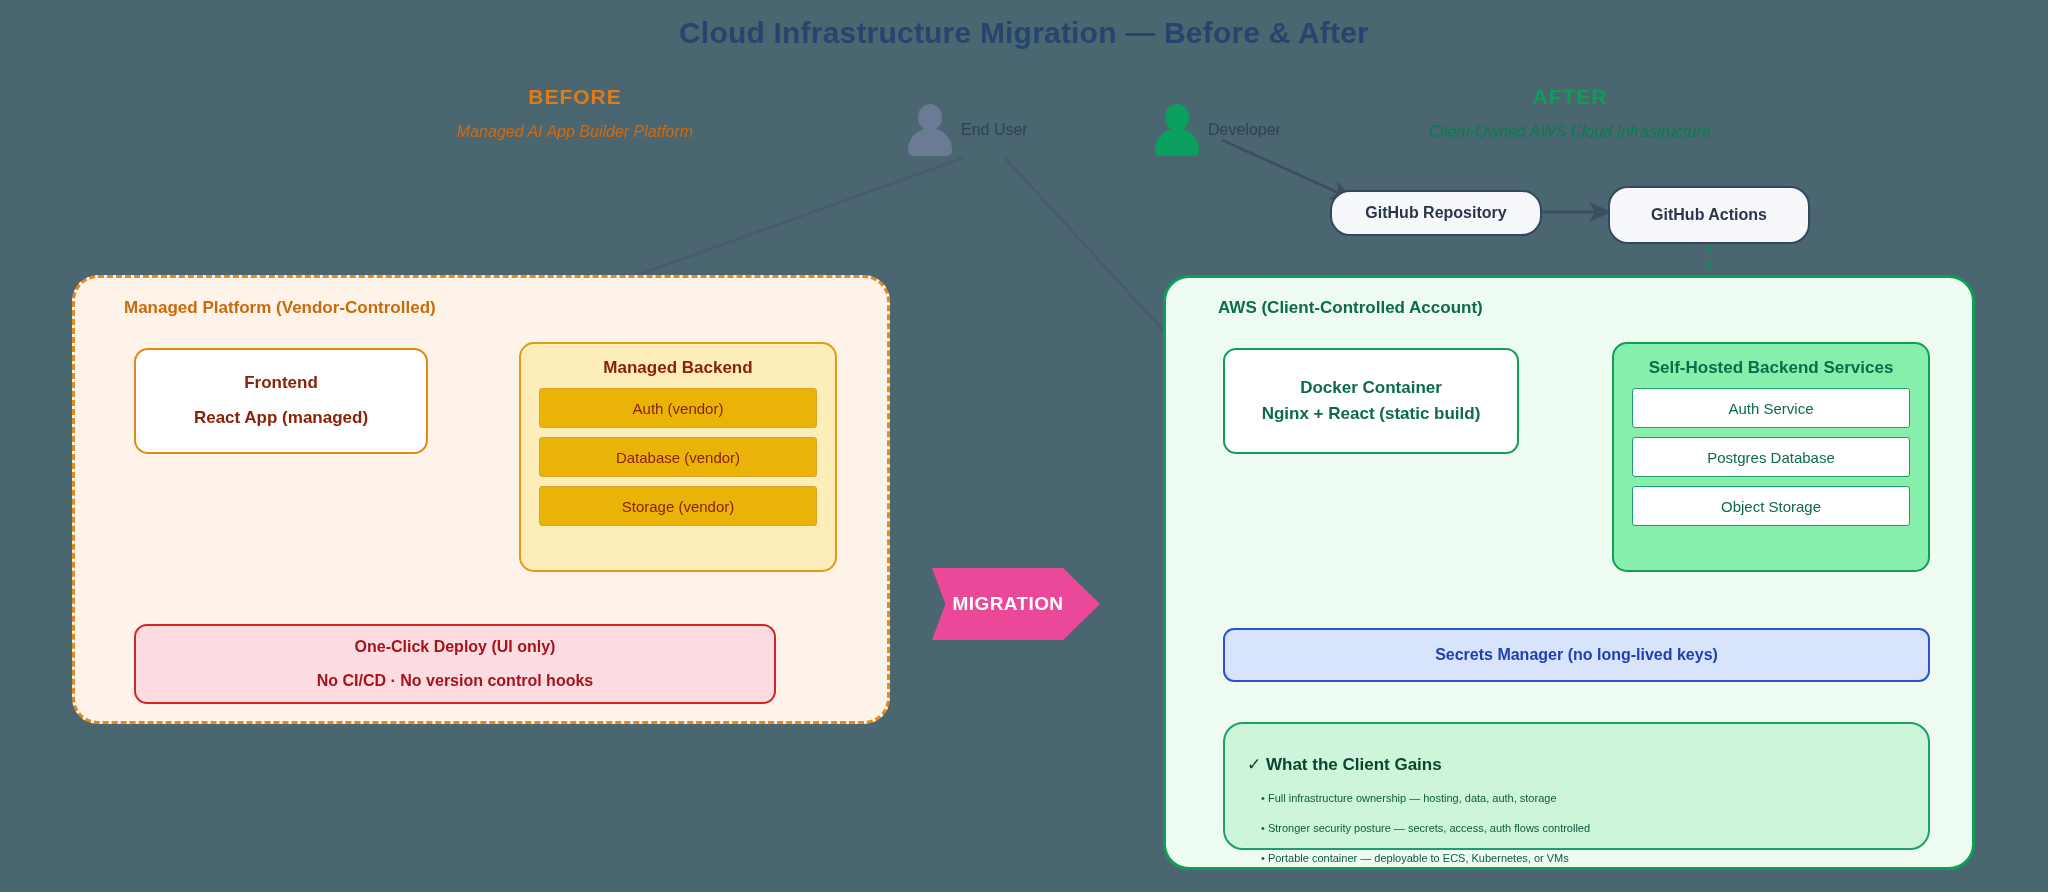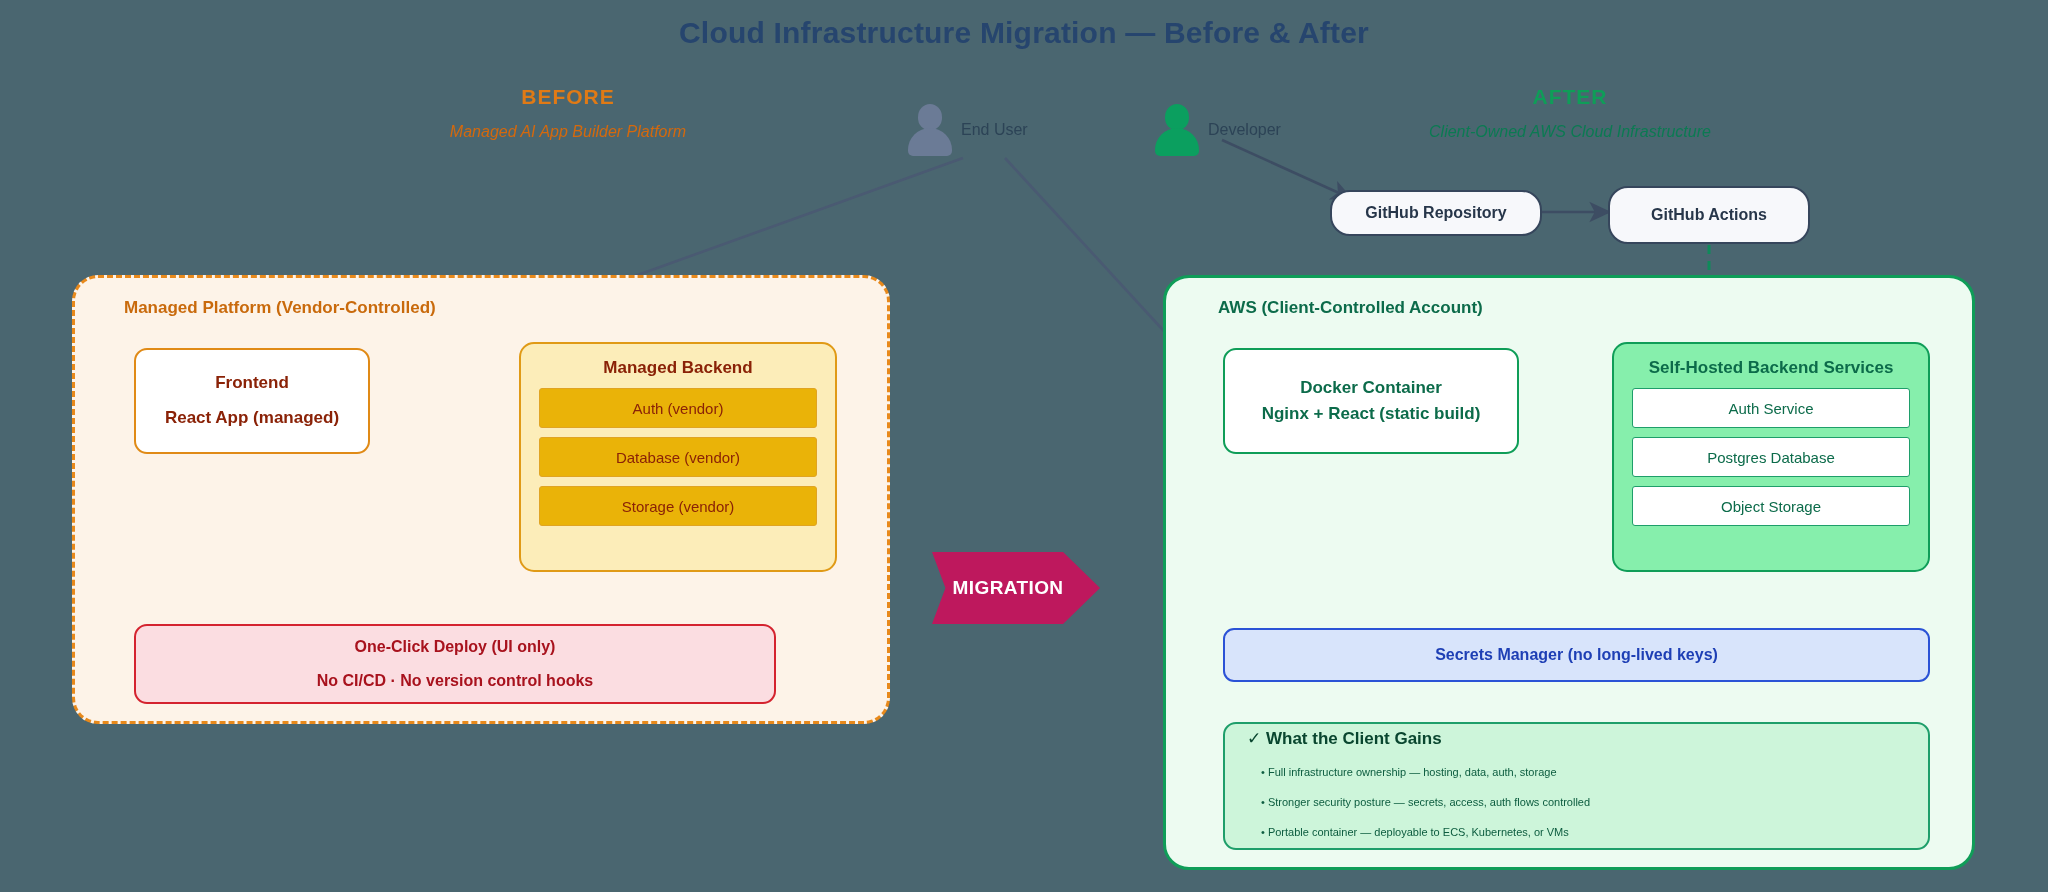--- a/index.html
+++ b/index.html
@@ -70,25 +70,26 @@
     color:#8a2207;font-size:15px;height:38px;margin:0 18px 9px 18px;
     display:flex;align-items:center;justify-content:center;text-align:center;
   }
   .nocicd{
     background:#fbdde1;border:2.2px solid #d4232f;border-radius:13px;
     color:#a8121d;font-size:16px;font-weight:bold;line-height:2.1;
   }
 
   
   .migration{
-    background:#be185d;color:#ffffff;font-size:19px;font-weight:bold;
+    background:#ec4899;color:#ffffff;font-size:19px;font-weight:bold;
     letter-spacing:.4px;
     clip-path:polygon(0 0,78% 0,100% 50%,78% 100%,0 100%,8% 50%);
     display:flex;align-items:center;justify-content:center;
     padding-right:16px;
+    margin-top:16px;
   }
 
   
   .panel-after{
     background:#edfbf1;border:3px solid #0f9d58;border-radius:26px;
   }
   .docker{
     background:#ffffff;border:2.2px solid #0f9d58;border-radius:13px;
     color:#0c6b4a;font-size:17px;font-weight:bold;line-height:1.55;
   }
@@ -102,22 +103,22 @@
   .chip-green{
     background:#ffffff;border:1.8px solid #1e9e6a;border-radius:3px;
     color:#0c6b4a;font-size:15px;height:38px;margin:0 18px 9px 18px;
     display:flex;align-items:center;justify-content:center;text-align:center;
   }
   .secrets{
     background:#d8e4fb;border:2.2px solid #2b52d6;border-radius:11px;
     color:#1e3fb5;font-size:16px;font-weight:bold;
   }
   .gains{
-    background:#cdf5da;border:2px solid #1e9e6a;border-radius:13px;
-    padding:4px 22px;color:#0c5c3f;
+    background:#cdf5da;border:2px solid #1e9e6a;border-radius:20px;
+    padding:30px 22px;color:#0c5c3f;
   }
   .gains h4{margin:0 0 8px 0;font-size:17px;font-weight:bold;color:#09462f;}
   .gains .bullet{font-size:11px;margin:0;padding:9px 0 9px 14px;color:#0c5c3f;}
 </style>
 </head>
 <body>
 
 <div id="stage">
 
   <svg id="wires" viewBox="0 0 2048 892" xmlns="http://www.w3.org/2000/svg">
@@ -149,21 +150,21 @@
 
     <line x1="428" y1="422" x2="515" y2="422" stroke="#e08a16" stroke-width="2.8" marker-end="url(#ar-orange)"></line>
 
     <line x1="1519" y1="415" x2="1608" y2="428" stroke="#0f8a5a" stroke-width="2.8" marker-end="url(#ar-green)"></line>
 
     <line x1="1653" y1="572" x2="1608" y2="632" stroke="#2b52d6" stroke-width="2.4" stroke-dasharray="4 6"></line>
   </svg>
 
   <div class="abs title">Cloud Infrastructure Migration — Before &amp; After</div>
 
-  <div class="abs hdr before" style="left:188px;top:85px;width:760px;">
+  <div class="abs hdr before" style="left:195px;top:85px;width:760px;">
     <div class="big">BEFORE</div>
     <div class="sub">Managed AI App Builder Platform</div>
   </div>
 
   <div class="abs hdr after" style="left:1190px;top:85px;width:760px;">
     <div class="big">AFTER</div>
     <div class="sub">Client-Owned AWS Cloud Infrastructure</div>
   </div>
 
   <div class="abs actor" style="left:908px;top:104px;">
@@ -185,21 +186,21 @@
   <div class="abs box gh" style="left:1330px;top:190px;width:212px;height:46px;">
     <span>GitHub Repository</span>
   </div>
   <div class="abs box gh" style="left:1608px;top:186px;width:202px;height:58px;">
     <span>GitHub Actions</span>
   </div>
 
   <div class="abs panel-before" style="left:72px;top:275px;width:818px;height:449px;"></div>
   <div class="panel-label label-before" style="left:124px;top:298px;">Managed Platform (Vendor-Controlled)</div>
 
-  <div class="abs box frontend" style="left:134px;top:348px;width:236px;height:106px;">
+  <div class="abs box frontend" style="left:134px;top:348px;width:294px;height:106px;border-radius:14px;">
     <div>
       <div>Frontend</div>
       <div>React App (managed)</div>
     </div>
   </div>
 
   <div class="abs mbackend" style="left:519px;top:342px;width:318px;height:230px;">
     <div class="gtitle">Managed Backend</div>
     <div class="chip-orange">Auth (vendor)</div>
     <div class="chip-orange">Database (vendor)</div>

